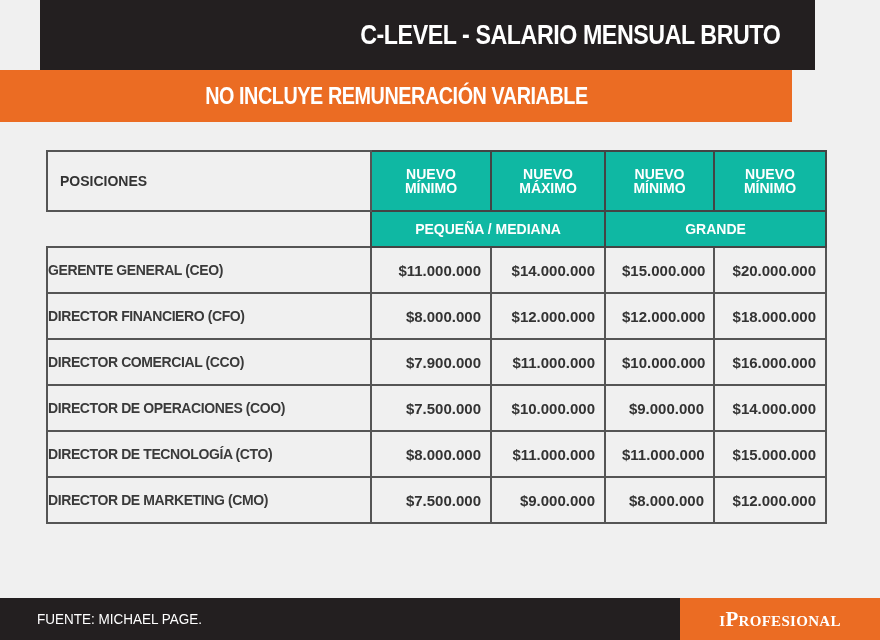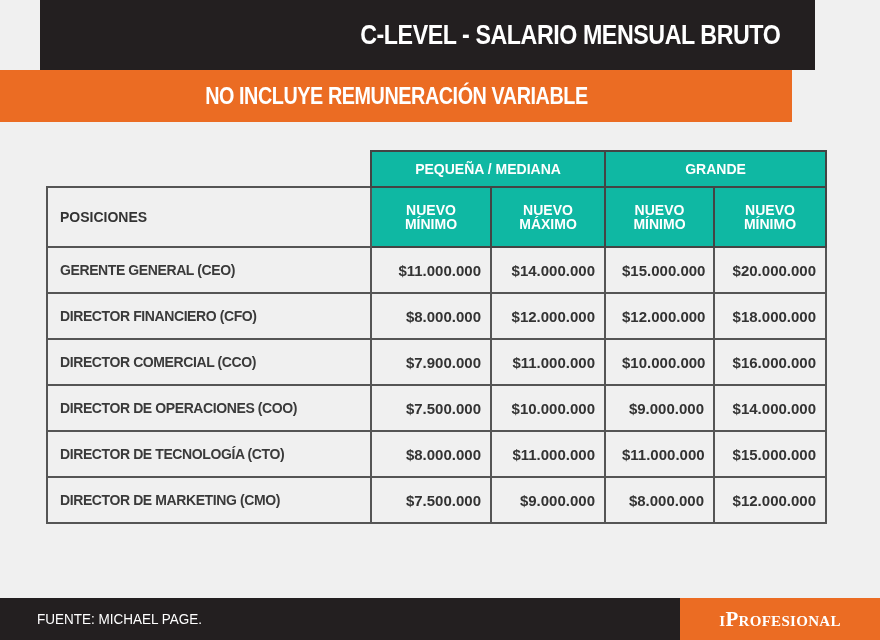--- a/index.html
+++ b/index.html
@@ -14,21 +14,21 @@
     display: flex; align-items: center; justify-content: center; }
   .sub-band h2 { color: #ffffff; font-size: 23px; font-weight: bold; letter-spacing: -0.5px; transform: scaleX(0.86); }
 
   .table-wrap { position: absolute; left: 46px; top: 150px; width: 779px; }
   table { border-collapse: collapse; width: 779px; table-layout: fixed; }
   td, th { border: 2px solid #555; }
   .corner { border: none; background: transparent; height: 36px; }
   .grp { background: #0fb8a3; color: #fff; font-size: 14px; font-weight: bold; height: 36px; text-align: center; border-color: #444; }
   .sub { background: #0fb8a3; color: #fff; font-size: 14px; font-weight: bold; height: 60px; text-align: center; line-height: 14px; border-color: #444; }
   .pos-head { text-align: left; padding-left: 12px; font-size: 14px; font-weight: bold; color: #333; height: 60px; background: #f0f0f0; }
-  .pos { text-align: left; padding-left: 12px; font-size: 14px; font-weight: bold; color: #3a3a3a; height: 46px; background: #f0f0f0; letter-spacing: -0.4px; white-space: nowrap; }
+  .pos { text-align: left; font-size: 14px; font-weight: bold; color: #3a3a3a; height: 46px; background: #f0f0f0; letter-spacing: -0.4px; white-space: nowrap; }
   .val { text-align: right; padding-right: 9px; font-size: 15px; font-weight: bold; color: #333; height: 46px; background: #f0f0f0; white-space: nowrap; padding-left: 16px; }
 
   .footer { position: absolute; left: 0; top: 598px; width: 796px; height: 42px; background: #231f20; }
   .footer .src { position: absolute; left: 37px; top: 12px; color: #fff; font-size: 15px; transform: scaleX(0.9); transform-origin: left center; }
   .footer .brand { position: absolute; left: 680px; top: 0; width: 200px; height: 42px; background: #eb6c23;
     display: flex; align-items: center; justify-content: center; }
   .footer .brand span { color: #fff; font-family: "Liberation Serif", "DejaVu Serif", serif; font-weight: bold; font-size: 21px; letter-spacing: 0.3px; font-variant: small-caps; }
 </style>
 </head>
 <body>
@@ -44,30 +44,30 @@
   <table>
     <colgroup>
       <col style="width:324px">
         <col style="width:120px">
         <col style="width:114px">
         <col style="width:109px">
         <col style="width:112px">
     </colgroup>
     <tbody>
         <tr>
-      <td class="corner"></td>
-      <th class="grp" colspan="2">PEQUEÑA / MEDIANA</th>
-      <th class="grp" colspan="2">GRANDE</th>
-    </tr>
-    <tr>
       <th class="pos-head">POSICIONES</th>
       <th class="sub"><span>NUEVO</span><br><span>MÍNIMO</span></th>
       <th class="sub"><span>NUEVO</span><br><span>MÁXIMO</span></th>
       <th class="sub"><span>NUEVO</span><br><span>MÍNIMO</span></th>
       <th class="sub"><span>NUEVO</span><br><span>MÍNIMO</span></th>
+    </tr>
+    <tr>
+      <td class="corner"></td>
+      <th class="grp" colspan="2">PEQUEÑA / MEDIANA</th>
+      <th class="grp" colspan="2">GRANDE</th>
     </tr>
     <tr>
       <td class="pos">GERENTE GENERAL (CEO)</td>
       <td class="val">$11.000.000</td>
       <td class="val">$14.000.000</td>
       <td class="val">$15.000.000</td>
       <td class="val">$20.000.000</td>
     </tr>
     <tr>
       <td class="pos">DIRECTOR FINANCIERO (CFO)</td>

